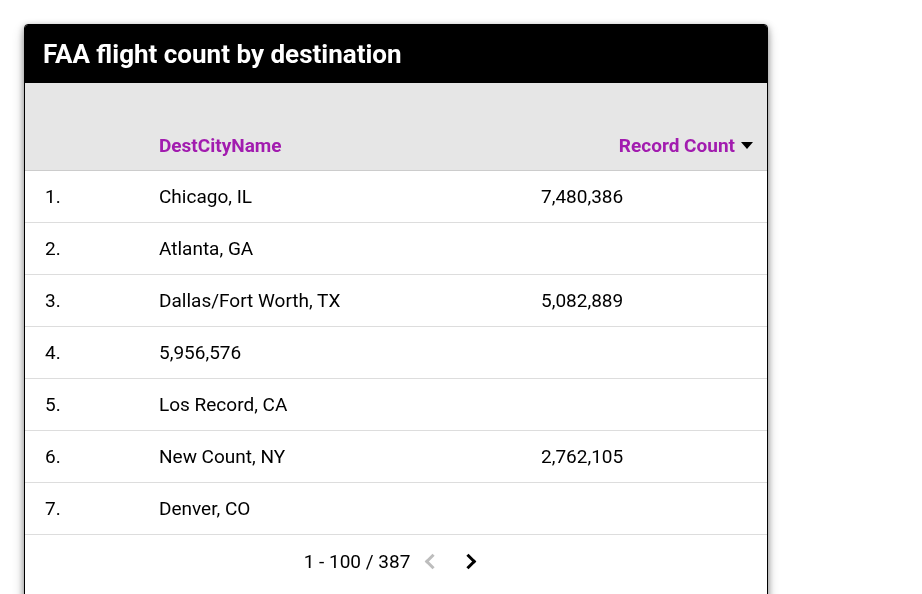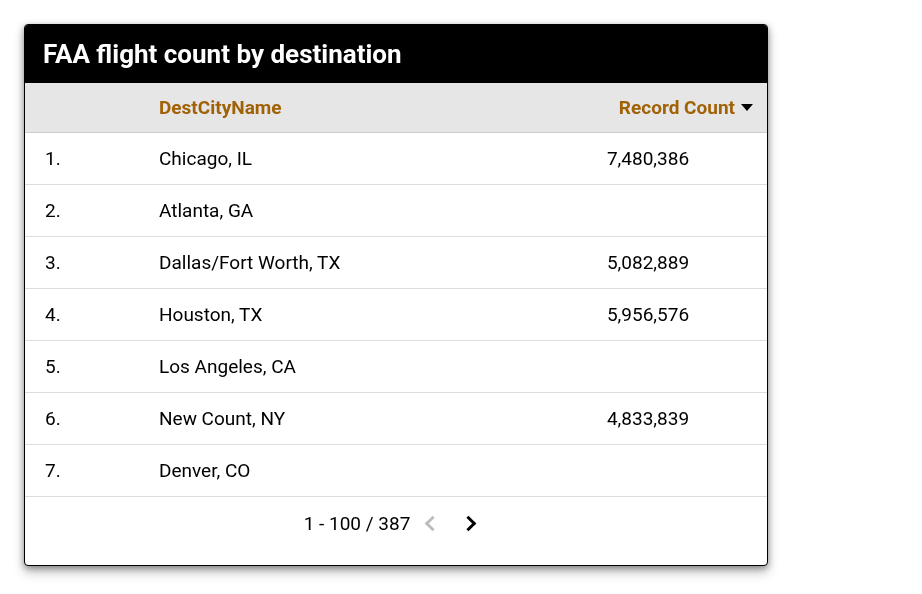--- a/index.html
+++ b/index.html
@@ -41,23 +41,24 @@
     }
     .col-count {
       width: 240px;
       flex-shrink: 0;
       text-align: right;
     }
     .th {
       padding: 13px 14px;
       font-size: 19px;
       font-weight: 700;
-      color: #a16207;
+      color: #a21caf;
       display: flex;
       align-items: center;
+      margin-top: 38px;
     }
     .th.col-count {
       justify-content: flex-end;
       text-align: center;
     }
     .sort-icon {
       margin-left: 6px;
       width: 0;
       height: 0;
       border-left: 6px solid transparent;
@@ -72,21 +73,21 @@
     }
     .cell {
       padding: 14px 14px;
       font-size: 19px;
       color: #000;
     }
     .cell.col-rank {
       padding-left: 20px;
     }
     .cell.col-count {
-      text-align: center;
+      text-align: left;
       padding-right: 12px;
     }
     .footer {
       display: flex;
       justify-content: center;
       align-items: center;
       padding: 12px 20px 28px 14px;
       gap: 8px;
     }
     .page-info {
@@ -150,31 +151,30 @@
       <div class="cell col-rank">2.</div>
       <div class="cell col-name">Atlanta, GA</div>
     </div>
     <div class="row">
       <div class="cell col-rank">3.</div>
       <div class="cell col-name">Dallas/Fort Worth, TX</div>
       <div class="cell col-count">5,082,889</div>
     </div>
     <div class="row">
       <div class="cell col-rank">4.</div>
-      <div class="cell col-name">Houston, TX</div>
       <div class="cell col-count">5,956,576</div>
     </div>
     <div class="row">
       <div class="cell col-rank">5.</div>
-      <div class="cell col-name">Los Angeles, CA</div>
+      <div class="cell col-name">Los Record, CA</div>
     </div>
     <div class="row">
       <div class="cell col-rank">6.</div>
       <div class="cell col-name">New Count, NY</div>
-      <div class="cell col-count">4,833,839</div>
+      <div class="cell col-count">2,762,105</div>
     </div>
     <div class="row">
       <div class="cell col-rank">7.</div>
       <div class="cell col-name">Denver, CO</div>
     </div>
   </div>
 
   <div class="footer">
     <span class="page-info">1 - 100 / 387</span>
     <span class="pager-btn">

